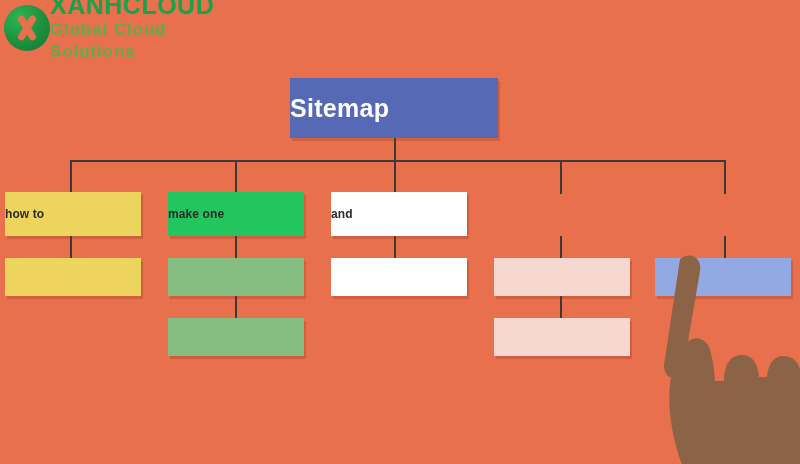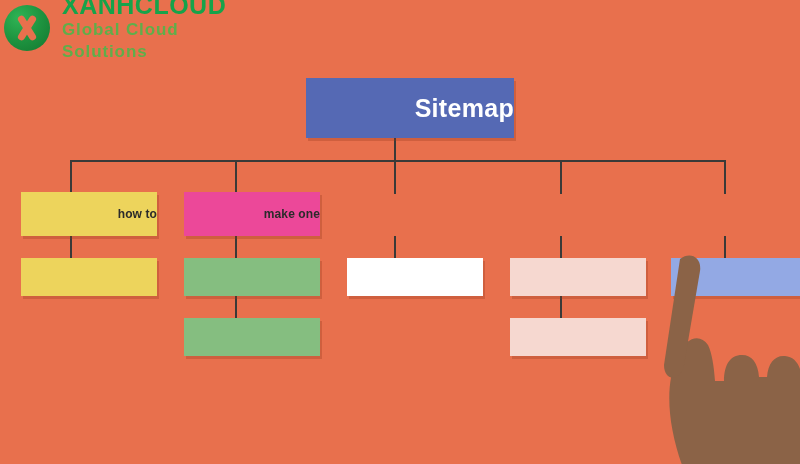--- a/index.html
+++ b/index.html
@@ -22,21 +22,21 @@
 
   
   #logo {
     position: absolute;
     left: 4px;
     top: 2px;
     width: 230px;
     height: 52px;
     display: flex;
     align-items: center;
-    gap: 12px;
+    gap: 0;
   }
   #logo-mark {
     width: 46px;
     height: 46px;
     border-radius: 50%;
     background: radial-gradient(circle at 32% 28%, #2FB455 0%, #1E9440 48%, #13772F 100%);
     position: relative;
     flex: 0 0 auto;
   }
   #logo-mark .x-bar {
@@ -71,23 +71,22 @@
   
   .line { position: absolute; background: #3A3A38; }
   .line.v { width: 2px; }
   .line.h { height: 2px; }
 
   
   .node {
     position: absolute;
     display: flex;
     align-items: center;
-    justify-content: flex-end;
+    justify-content: flex-start;
     box-shadow: 2px 3px 0 rgba(150,55,30,0.30);
-    margin-left: 16px;
   }
   .node-label {
     font-size: 12px;
     font-weight: bold;
     letter-spacing: 0.1px;
     color: #2B2B2B;
     white-space: nowrap;
   }
   #root-node .node-label {
     color: #FFFFFF;
@@ -134,26 +133,29 @@
 
   <div class="node" id="root-node" style="left:290px; top:78px; width:208px; height:60px; background:#5569B4;">
     <span class="node-label">Sitemap</span>
   </div>
 
   <div class="node" style="left:5px; top:192px; width:136px; height:44px; background:#EDD45C;">
     <span class="node-label">how to</span>
   </div>
   <div class="node" style="left:5px; top:258px; width:136px; height:38px; background:#EDD45C;"></div>
 
-  <div class="node" style="left:168px; top:192px; width:136px; height:44px; background:#ec4899;">
+  <div class="node" style="left:168px; top:192px; width:136px; height:44px; background:#22c55e;">
     <span class="node-label">make one</span>
   </div>
   <div class="node" style="left:168px; top:258px; width:136px; height:38px; background:#85BE80;"></div>
   <div class="node" style="left:168px; top:318px; width:136px; height:38px; background:#85BE80;"></div>
 
+  <div class="node" style="left:331px; top:192px; width:136px; height:44px; background:#FFFFFF;">
+    <span class="node-label">and</span>
+  </div>
   <div class="node" style="left:331px; top:258px; width:136px; height:38px; background:#FFFFFF;"></div>
 
   <div class="node" style="left:494px; top:258px; width:136px; height:38px; background:#F6D8D0;"></div>
   <div class="node" style="left:494px; top:318px; width:136px; height:38px; background:#F6D8D0;"></div>
 
   <div class="node" style="left:655px; top:258px; width:136px; height:38px; background:#93A9E4;"></div>
 
   <svg id="hand" viewBox="0 0 190 250">
 
     <path d="M 118 250 L 190 250 L 190 160 C 160 165 132 198 118 250 Z" fill="#5A72BC"></path>

